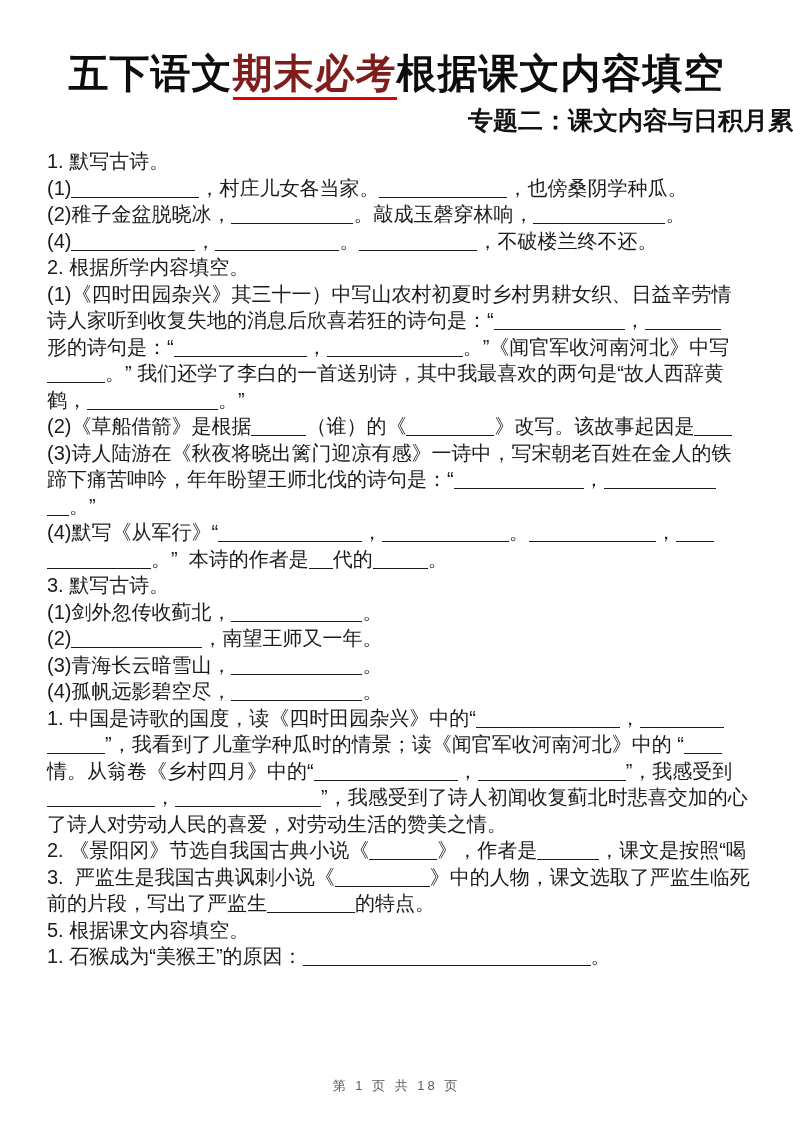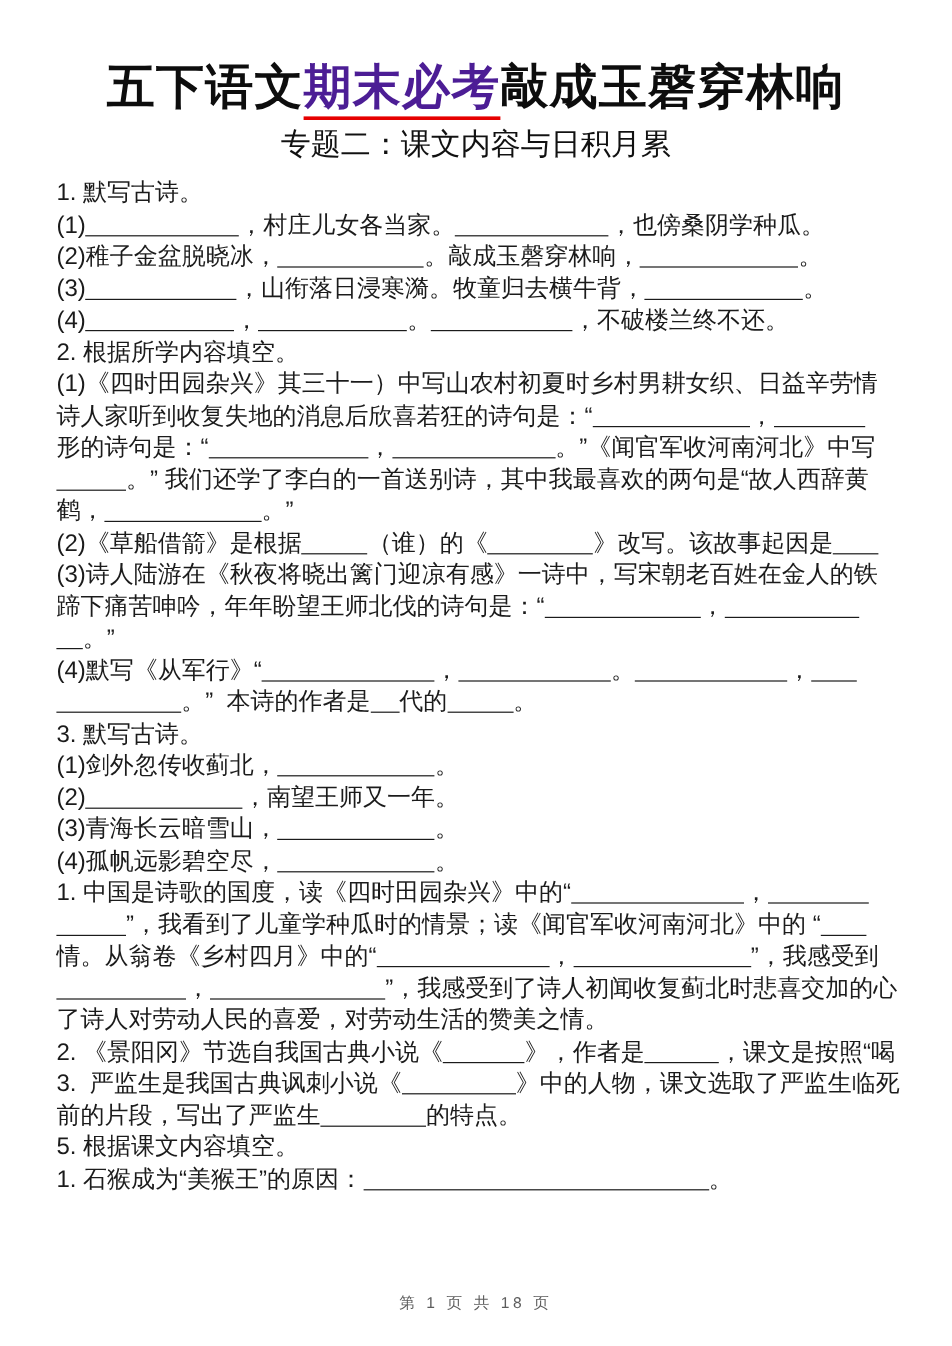--- a/index.html
+++ b/index.html
@@ -25,24 +25,24 @@
     white-space: nowrap;
   }
   .title .hl {
     color: #e60000;
     border-bottom: 3px solid #e60000;
     padding-bottom: 2px;
   }
   .subtitle {
     margin: 0;
     margin-top: 9px;
-    text-align: center;
+    text-align: right;
     font-size: 25px;
     line-height: 30px;
-    font-weight: 400;
+    font-weight: 700;
     color: #111111;
     white-space: nowrap;
   }
   .worksheet {
     margin: 13px 46px 0 47px;
     font-size: 20px;
     font-weight: 500;
   }
   .line {
     height: 26.5px;
@@ -65,29 +65,28 @@
     font-size: 13px;
     letter-spacing: 3px;
     color: #5c5c5c;
     white-space: pre;
   }
 </style>
 </head>
 <body>
 
 <div class="page">
-  <h1 class="title"><span>五下语文</span><span class="hl" style="color: #4c1d95; border-bottom-color: rgb(230, 0, 0);">期末必考</span><span>敲成玉磬穿林响</span></h1>
+  <h1 class="title"><span>五下语文</span><span class="hl" style="color: #7f1d1d; border-bottom-color: rgb(230, 0, 0);">期末必考</span><span>根据课文内容填空</span></h1>
 
   <h2 class="subtitle">专题二：课文内容与日积月累</h2>
 
   <div class="worksheet" id="worksheet-body">
       <div class="line"><span>1. 默写古诗。</span></div>
       <div class="line"><span>(1)</span><span class="blank" style="width: 128px;"></span><span>，村庄儿女各当家。</span><span class="blank" style="width: 128px;"></span><span>，也傍桑阴学种瓜。</span></div>
       <div class="line"><span>(2)稚子金盆脱晓冰，</span><span class="blank" style="width: 122px;"></span><span>。敲成玉磬穿林响，</span><span class="blank" style="width: 132px;"></span><span>。</span></div>
-      <div class="line"><span>(3)</span><span class="blank" style="width: 126px;"></span><span>，山衔落日浸寒漪。牧童归去横牛背，</span><span class="blank" style="width: 132px;"></span><span>。</span></div>
       <div class="line"><span>(4)</span><span class="blank" style="width: 124px;"></span><span>，</span><span class="blank" style="width: 124px;"></span><span>。</span><span class="blank" style="width: 118px;"></span><span>，不破楼兰终不还。</span></div>
       <div class="line"><span>2. 根据所学内容填空。</span></div>
       <div class="line"><span>(1)《四时田园杂兴》其三十一）中写山农村初夏时乡村男耕女织、日益辛劳情</span></div>
       <div class="line"><span>诗人家听到收复失地的消息后欣喜若狂的诗句是：“</span><span class="blank" style="width: 131px;"></span><span>，</span><span class="blank" style="width: 76px;"></span></div>
       <div class="line"><span>形的诗句是：“</span><span class="blank" style="width: 133px;"></span><span>，</span><span class="blank" style="width: 136px;"></span><span>。”《闻官军收河南河北》中写</span></div>
       <div class="line"><span class="blank" style="width: 58px;"></span><span>。” 我们还学了李白的一首送别诗，其中我最喜欢的两句是“故人西辞黄</span></div>
       <div class="line"><span>鹤，</span><span class="blank" style="width: 131px;"></span><span>。”</span></div>
       <div class="line"><span>(2)《草船借箭》是根据</span><span class="blank" style="width: 55px;"></span><span>（谁）的《</span><span class="blank" style="width: 88px;"></span><span>》改写。该故事起因是</span><span class="blank" style="width: 38px;"></span></div>
       <div class="line"><span>(3)诗人陆游在《秋夜将晓出篱门迎凉有感》一诗中，写宋朝老百姓在金人的铁</span></div>
       <div class="line"><span>蹄下痛苦呻吟，年年盼望王师北伐的诗句是：“</span><span class="blank" style="width: 130px;"></span><span>，</span><span class="blank" style="width: 112px;"></span></div>

